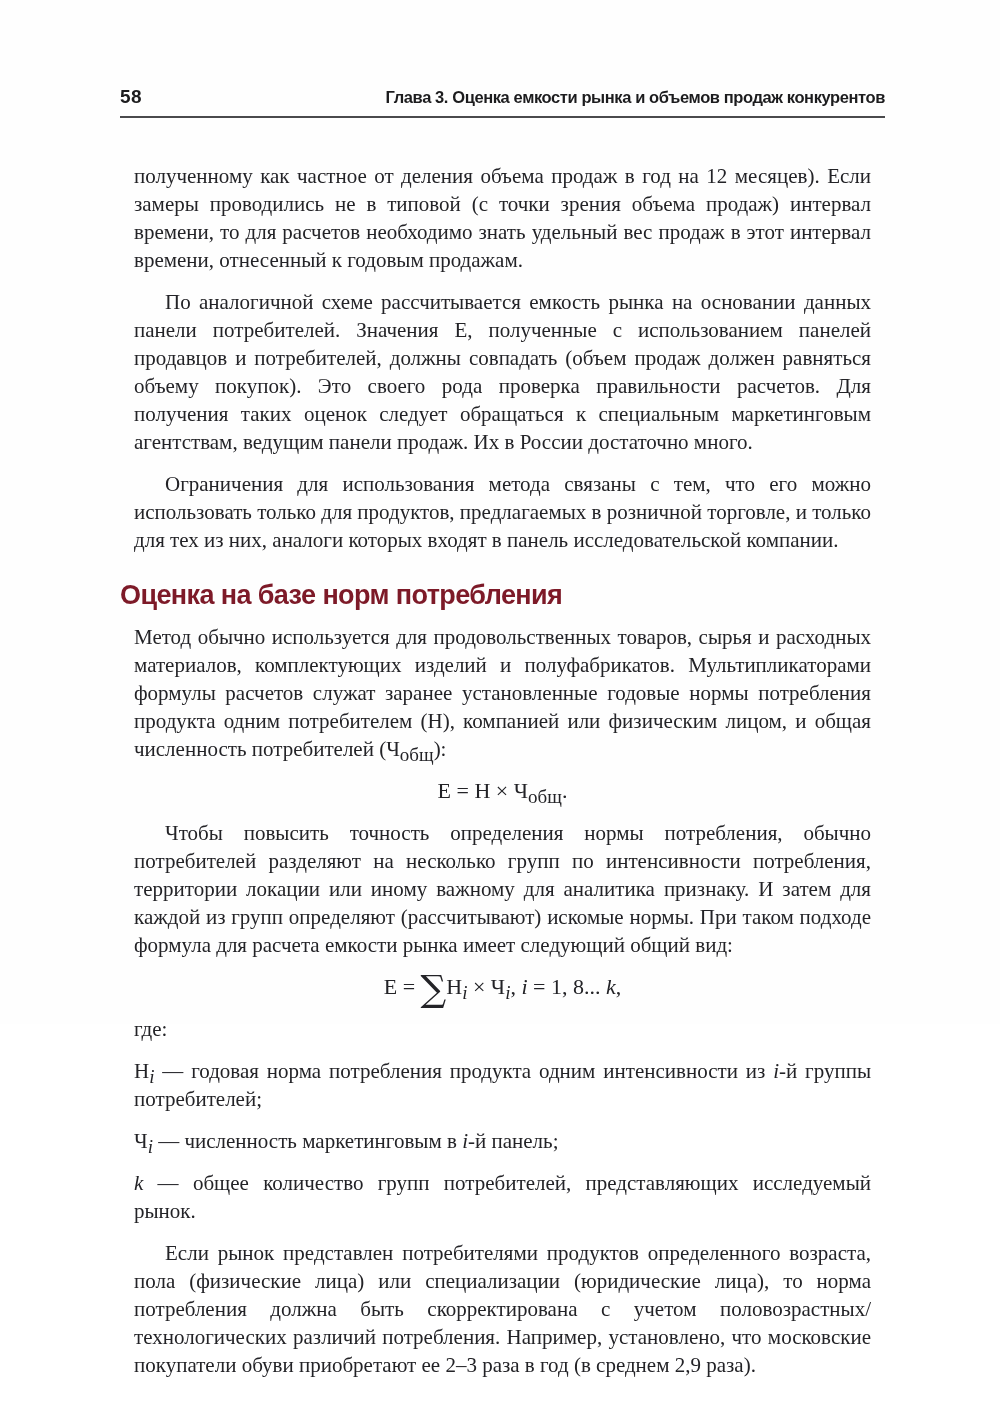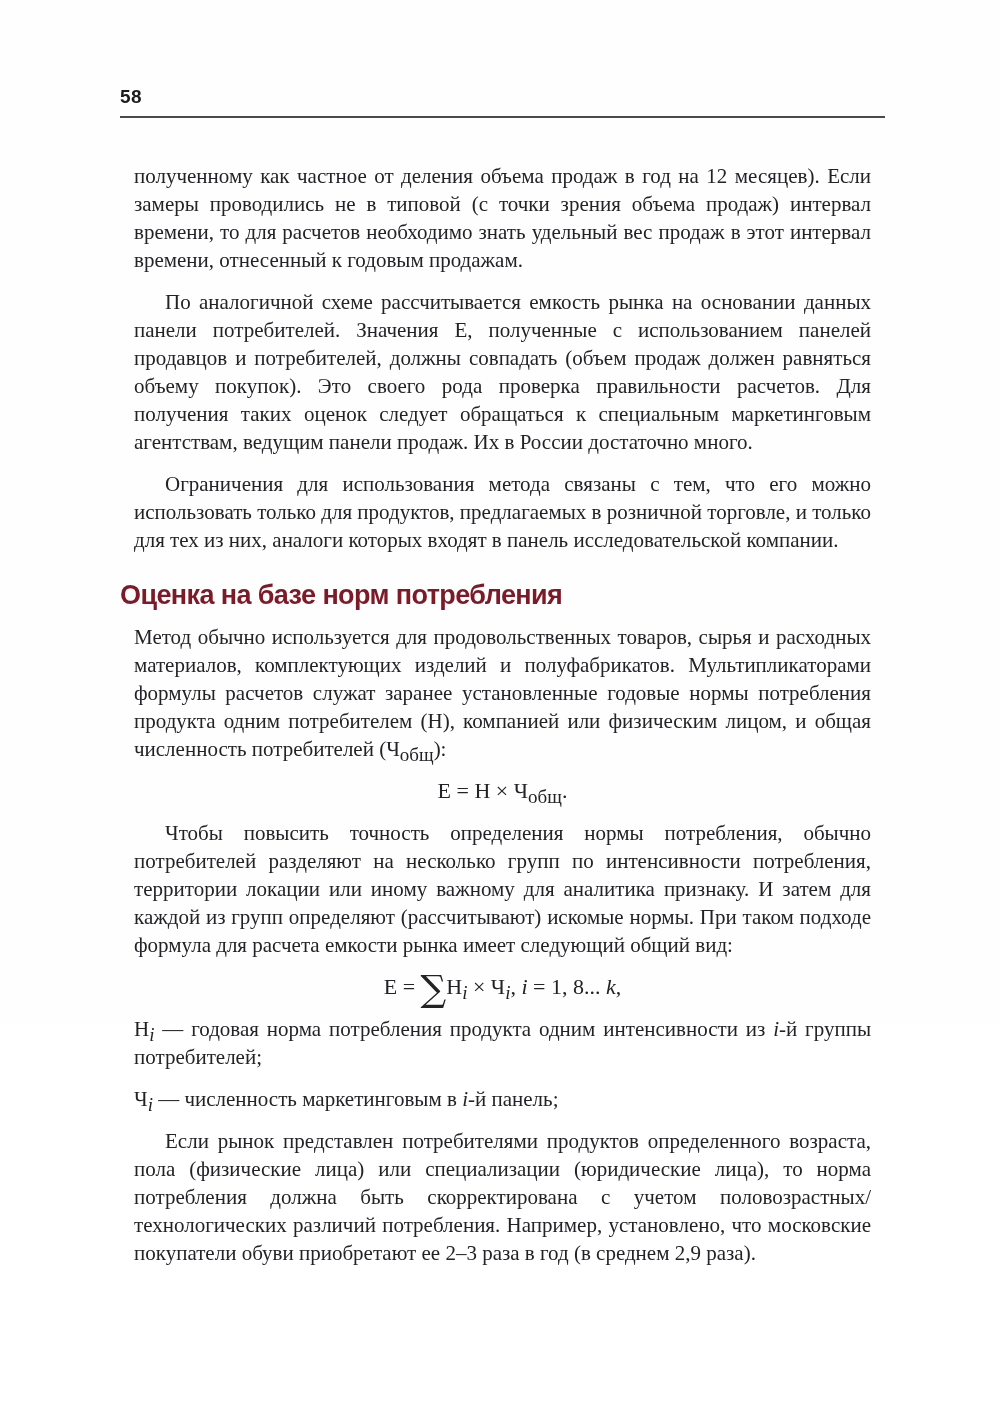--- a/index.html
+++ b/index.html
@@ -103,20 +103,21 @@
   .var-italic { font-style: italic; }
   .p-after-defs { margin-top: 6px; }
 </style>
 </head>
 <body>
 
 <div class="page" style="background: rgb(254, 254, 254);">
 
   <div class="running-head">
     <span class="page-num">58</span>
+    <span class="chapter-title">Глава 3. Оценка емкости рынка и объемов продаж конкурентов</span>
   </div>
   <hr class="head-rule">
 
   <div class="bodytext" style="color: rgb(35, 35, 39);">
 
     <p class="para">полученному как частное от деления объема продаж в год на 12 месяцев). Если замеры проводились не в типовой (с точки зрения объема продаж) интервал времени, то для расчетов необходимо знать удельный вес продаж в этот интервал времени, отнесенный к годовым продажам.</p>
 
     <p class="para indent">По аналогичной схеме рассчитывается емкость рынка на основании данных панели потребителей. Значения Е, полученные с использованием панелей продавцов и потребителей, должны совпадать (объем продаж должен равняться объему покупок). Это своего рода проверка правильности расчетов. Для получения таких оценок следует обращаться к специальным маркетинговым агентствам, ведущим панели продаж. Их в России достаточно много.</p>
 
     <p class="para indent">Ограничения для использования метода связаны с тем, что его можно использовать только для продуктов, предлагаемых в розничной торговле, и только для тех из них, аналоги которых входят в панель исследовательской компании.</p>
@@ -124,22 +125,24 @@
     <h2 class="section-heading" id="section-heading" style="color: rgb(125, 26, 40);">Оценка на базе норм потребления</h2>
 
     <p class="para"><span>Метод обычно используется для продовольственных товаров, сырья и расходных материалов, комплектующих изделий и полуфабрикатов. Мультипликаторами формулы расчетов служат заранее установленные годовые нормы потребления продукта одним потребителем (Н), компанией или физическим лицом, и общая численность потребителей (Ч</span><sub>общ</sub><span>):</span></p>
 
     <p class="para formula"><span>Е = Н × Ч</span><sub>общ</sub><span>.</span></p>
 
     <p class="para indent">Чтобы повысить точность определения нормы потребления, обычно потребителей разделяют на несколько групп по интенсивности потребления, территории локации или иному важному для аналитика признаку. И затем для каждой из групп определяют (рассчитывают) искомые нормы. При таком подходе формула для расчета емкости рынка имеет следующий общий вид:</p>
 
     <p class="para formula formula-sum"><span>Е = </span><span class="sigma">∑</span><span>Н</span><sub class="var-italic">i</sub><span> × Ч</span><sub class="var-italic">i</sub><span>, </span><span class="var-italic">i</span><span> = 1, 8... </span><span class="var-italic">k</span><span>,</span></p>
 
+    <p class="para where-label">где:</p>
 
     <p class="para definition"><span>Н</span><sub class="var-italic">i</sub><span> — </span><span>годовая норма потребления продукта одним интенсивности из </span><span class="var-italic">i</span><span>-й группы потребителей;</span></p>
 
     <p class="para definition"><span>Ч</span><sub class="var-italic">i</sub><span> — </span><span>численность маркетинговым в </span><span class="var-italic">i</span><span>-й панель;</span></p>
 
+    <p class="para definition"><span class="var-italic">k</span><span> — </span><span>общее количество групп потребителей, представляющих исследуемый рынок.</span></p>
 
     <p class="para indent p-after-defs">Если рынок представлен потребителями продуктов определенного возраста, пола (физические лица) или специализации (юридические лица), то норма потребления должна быть скорректирована с учетом половозрастных/технологических различий потребления. Например, установлено, что московские покупатели обуви приобретают ее 2–3 раза в год (в среднем 2,9 раза).</p>
 
   </div>
 </div>
 
 </body></html>

